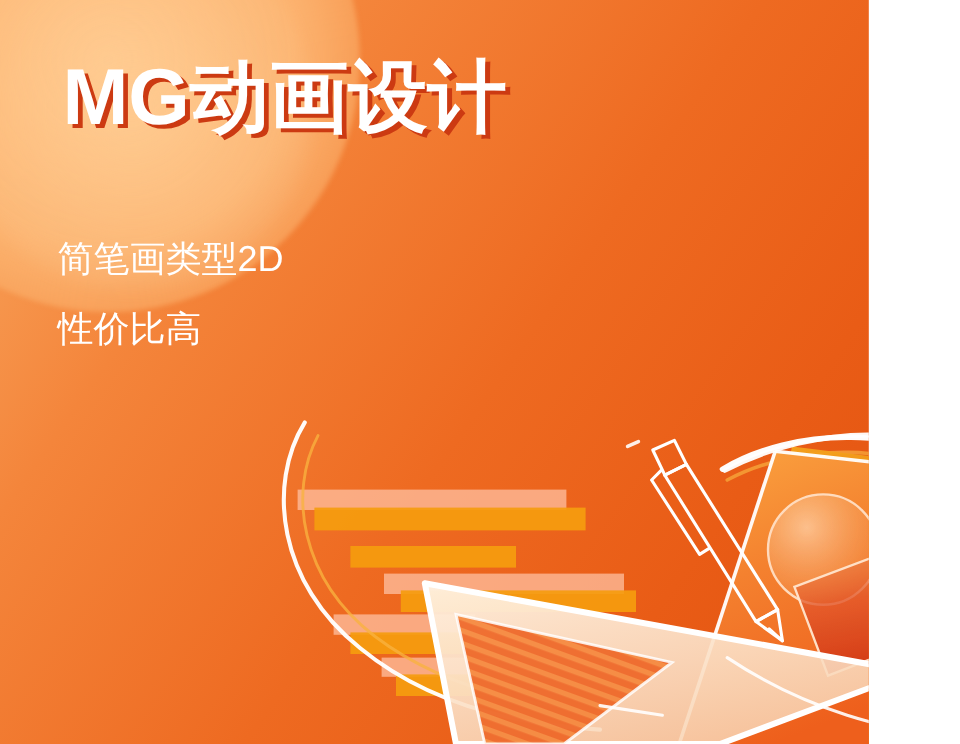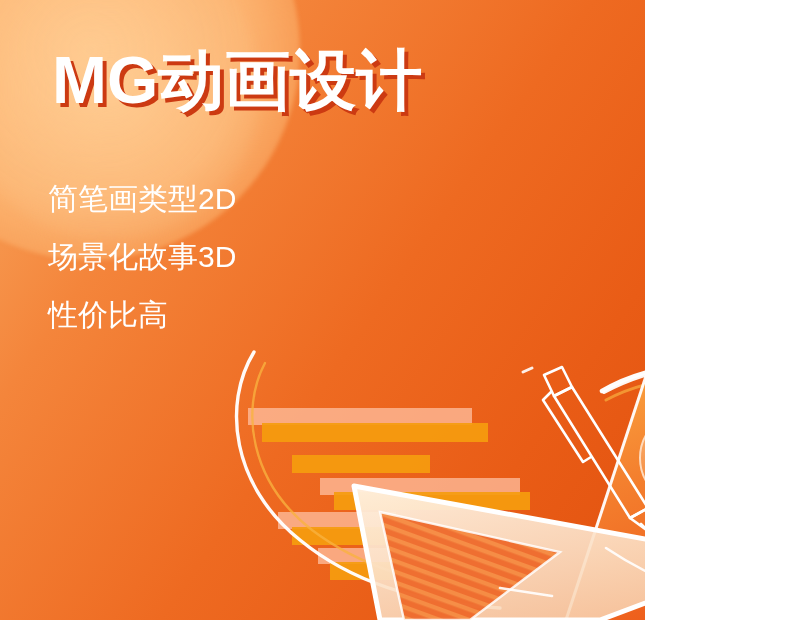--- a/index.html
+++ b/index.html
@@ -2,21 +2,21 @@
 <html><head>
 <meta charset="utf-8">
 <style>
   html, body {
     margin: 0;
     padding: 0;
     background: #ffffff;
   }
   #banner {
     position: relative;
-    width: 645px;
+    width: 724px;
     height: 620px;
     overflow: hidden;
     font-family: "Liberation Sans", "DejaVu Sans", sans-serif;
     
     background: linear-gradient(125deg, #F9AB63 0%, #F4853B 26%, #EE6A21 55%, #E95C16 78%, #E2520F 100%);
   }
 
   
   .glow-blob {
     position: absolute;
@@ -58,21 +58,21 @@
     color: #ffffff;
     letter-spacing: 0px;
     white-space: nowrap;
     text-shadow: 4px 4px 0 #CC3A12;
   }
 
   
   #subtitles {
     position: absolute;
     left: 48px;
-    top: 170px;
+    top: 188px;
     width: 330px;
   }
   .sub-line {
     color: #ffffff;
     font-size: 30px;
     line-height: 58px;
     font-weight: normal;
     white-space: nowrap;
   }
 
@@ -197,17 +197,16 @@
 
     <path d="M 606 548 C 672 592 742 610 800 614" fill="none" stroke="#FFFFFF" stroke-width="2.6" stroke-linecap="round" opacity="0.9"></path>
 
     <path d="M 523 372 L 532 368" fill="none" stroke="#FFFFFF" stroke-width="3" stroke-linecap="round" opacity="0.9"></path>
   </svg>
 
   <div id="headline">MG动画设计</div>
 
   <div id="subtitles">
     <div class="sub-line">简笔画类型2D</div>
-    <div class="sub-line">场景化故事3D</div>
     <div class="sub-line">性价比高</div>
   </div>
 
 </div>
 
 </body></html>

